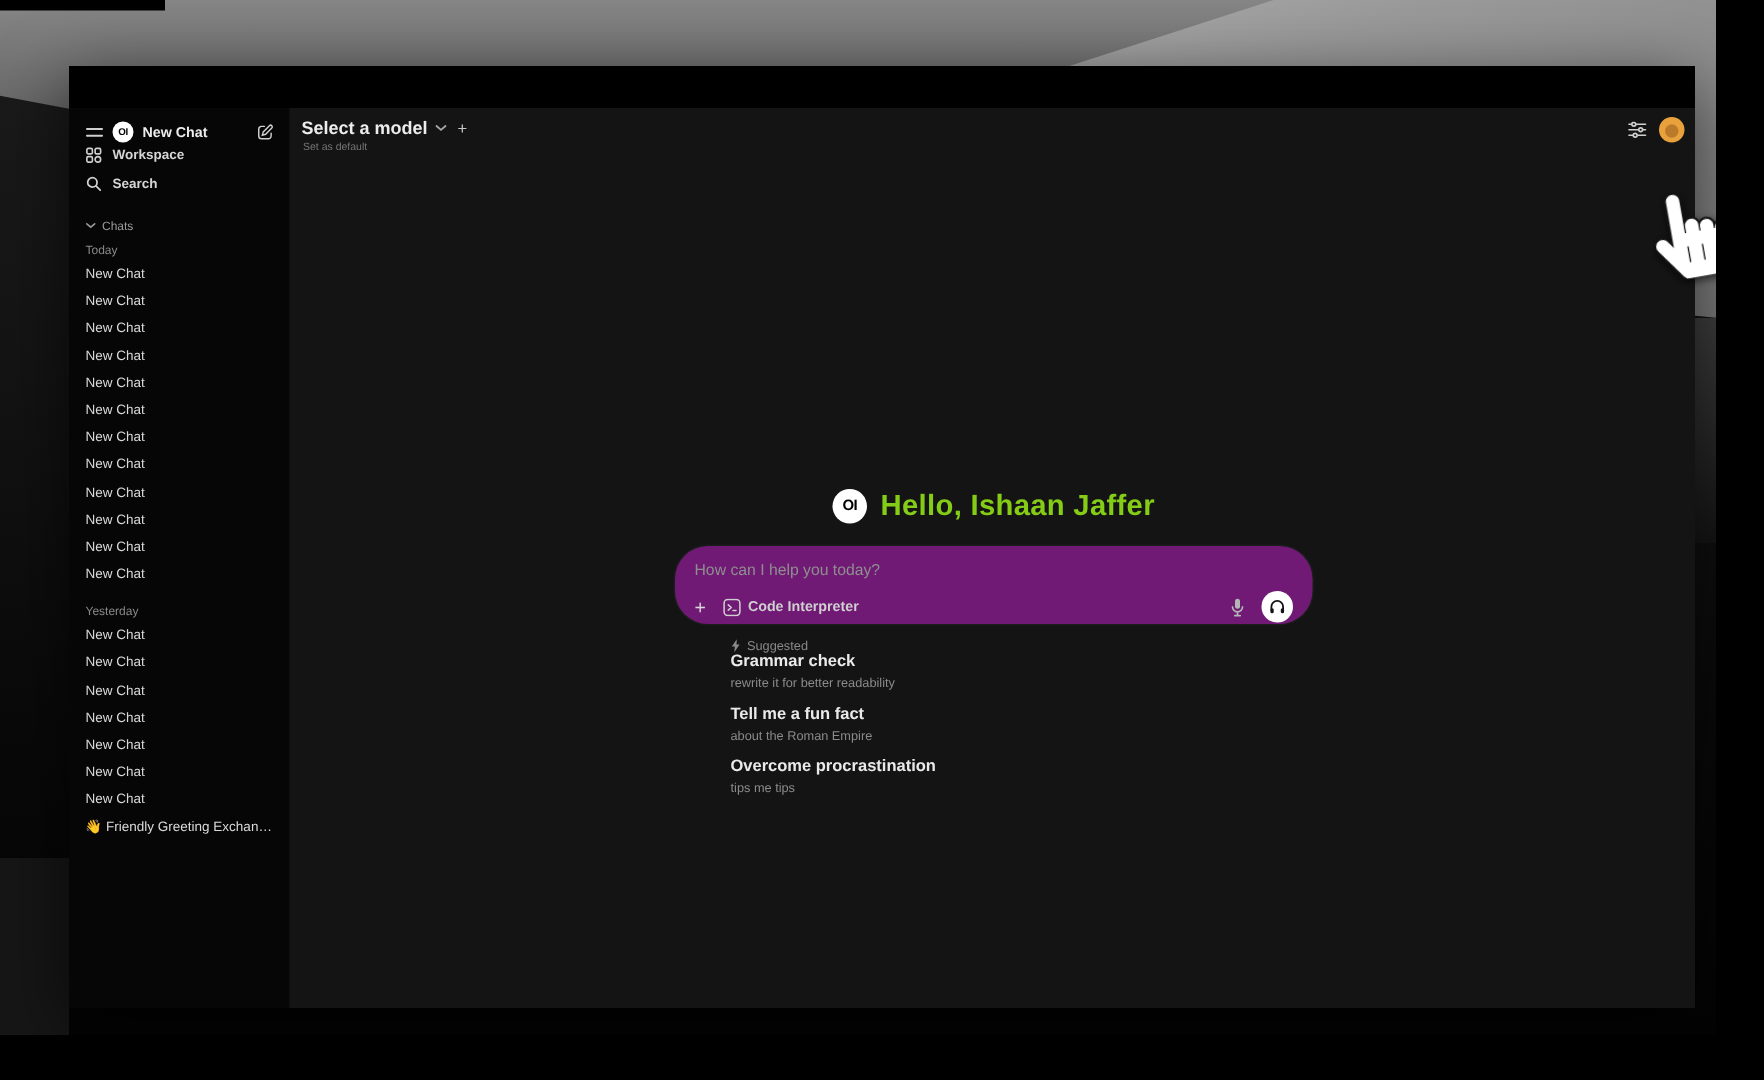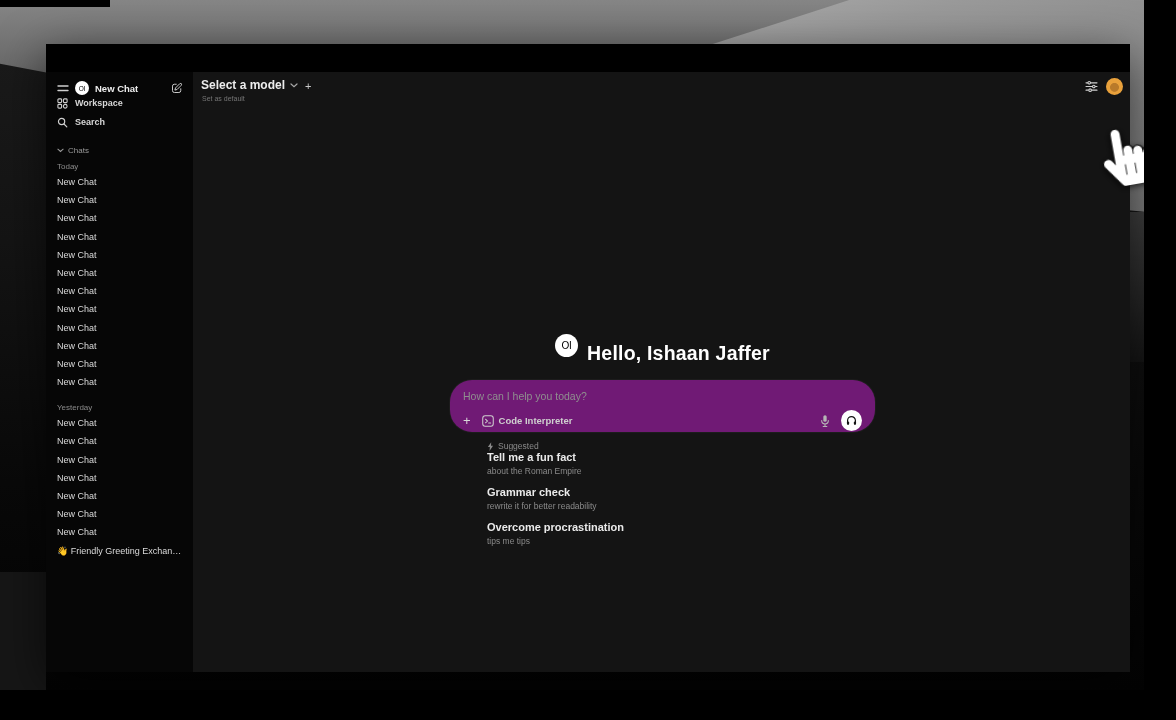--- a/index.html
+++ b/index.html
@@ -23,21 +23,21 @@
   
   .app-window { position:absolute; left:46px; top:44px; width:1084px; height:628px;
     background:#0b0b0b; box-shadow:0 12px 45px rgba(0,0,0,.6); }
   .app-topstrip { height:28px; background:#000; }
   .app-body { display:flex; height:600px; }
 
   
   .sidebar { width:147px; background:#060606; padding-top:6px; overflow:hidden; flex-shrink:0; }
   .sb-header { display:flex; align-items:center; height:20px; padding:0 10px 0 11px; gap:6px; }
   .oi-logo { width:14px; height:14px; border-radius:50%; background:#fff; color:#000;
-    font-weight:normal; font-size:6.5px; display:flex; align-items:center; justify-content:center;
+    font-weight:bold; font-size:6.5px; display:flex; align-items:center; justify-content:center;
     letter-spacing:-.3px; flex-shrink:0; }
   .sb-title { font-size:9.5px; font-weight:700; color:#ececec; flex:1; }
   .icon-btn { background:none; border:none; cursor:pointer; display:flex; align-items:center; padding:0; }
   .sb-item { display:flex; align-items:flex-start; gap:7px; height:19px; padding:0 11px;
     font-size:9px; color:#d6d6d6; font-weight:600; cursor:pointer; }
   .sb-item:first-of-type { margin-top:4px; }
   .sb-chats { display:flex; align-items:center; gap:4px; padding:10px 11px 1px;
     font-size:8px; color:#9a9a9a; font-weight:400; cursor:pointer; }
   .sb-group-label { padding:6px 11px 2px; font-size:8px; color:#8a8a8a; }
   .sb-group + .sb-group { margin-top:6px; }
@@ -54,21 +54,21 @@
   .set-default { font-size:7px; color:#757575; margin-top:3px; margin-left:1px; cursor:pointer;
     background:none; border:none; display:block; }
   .topbar-right { position:absolute; right:7px; top:6px; display:flex; align-items:center; gap:8px; }
   .avatar { width:17px; height:17px; border-radius:50%; cursor:pointer;
     background:radial-gradient(circle at 50% 55%, #b97a2a 0 32%, #e9a13b 38%); border:none; }
 
   
   .center-col { position:absolute; left:257px; top:254px; width:425px; }
   .greeting { display:flex; align-items:center; justify-content:center; gap:9px; margin-bottom:15px; }
   .oi-logo.big { width:23px; height:23px; font-size:10px; }
-  .greeting-text { font-size:19.5px; font-weight:600; color:#ffffff; letter-spacing:.2px;margin-top:16px; }
+  .greeting-text { font-size:19.5px; font-weight:600; color:#84cc16; letter-spacing:.2px; }
 
   .composer { background:#701a75; border-radius:22px; height:52px; padding:10px 13px 9px;
     box-shadow:0 0 0 1px rgba(255,255,255,.035); }
   .composer-ph { font-size:10.5px; color:#8f8f8f; cursor:text; }
   .composer-row { display:flex; align-items:center; margin-top:8px; gap:11px; }
   .attach-btn { background:none; border:none; color:#d8d8d8; font-size:13px; line-height:1; cursor:pointer; }
   .chip { display:flex; align-items:center; gap:5px; background:none; border:none; cursor:pointer;
     font-size:9.5px; color:#cfcfcf; font-weight:600; font-family:inherit; }
   .row-spacer { flex:1; }
   .hp-btn { width:21px; height:21px; border-radius:50%; background:#fff; border:none; cursor:pointer;
@@ -239,27 +239,27 @@
           <div class="suggested">
             <div class="sugg-label">
               <svg width="7" height="9" viewBox="0 0 8 10" fill="#8a8a8a">
                   <path d="M4.8 0 1 5.6h2.3L2.9 10l4-5.9H4.6L4.8 0z"></path>
                 </svg>
               <span>Suggested</span>
             </div>
             <div>
 
                 <div class="sugg-item">
+                  <div class="sugg-title">Grammar check</div>
+                  <div class="sugg-sub">rewrite it for better readability</div>
+                </div>
+
+                <div class="sugg-item">
                   <div class="sugg-title">Tell me a fun fact</div>
                   <div class="sugg-sub">about the Roman Empire</div>
-                </div>
-
-                <div class="sugg-item">
-                  <div class="sugg-title">Grammar check</div>
-                  <div class="sugg-sub">rewrite it for better readability</div>
                 </div>
 
                 <div class="sugg-item">
                   <div class="sugg-title">Overcome procrastination</div>
                   <div class="sugg-sub">tips me tips</div>
                 </div>
               </div>
           </div>
         </div>
       </main>

